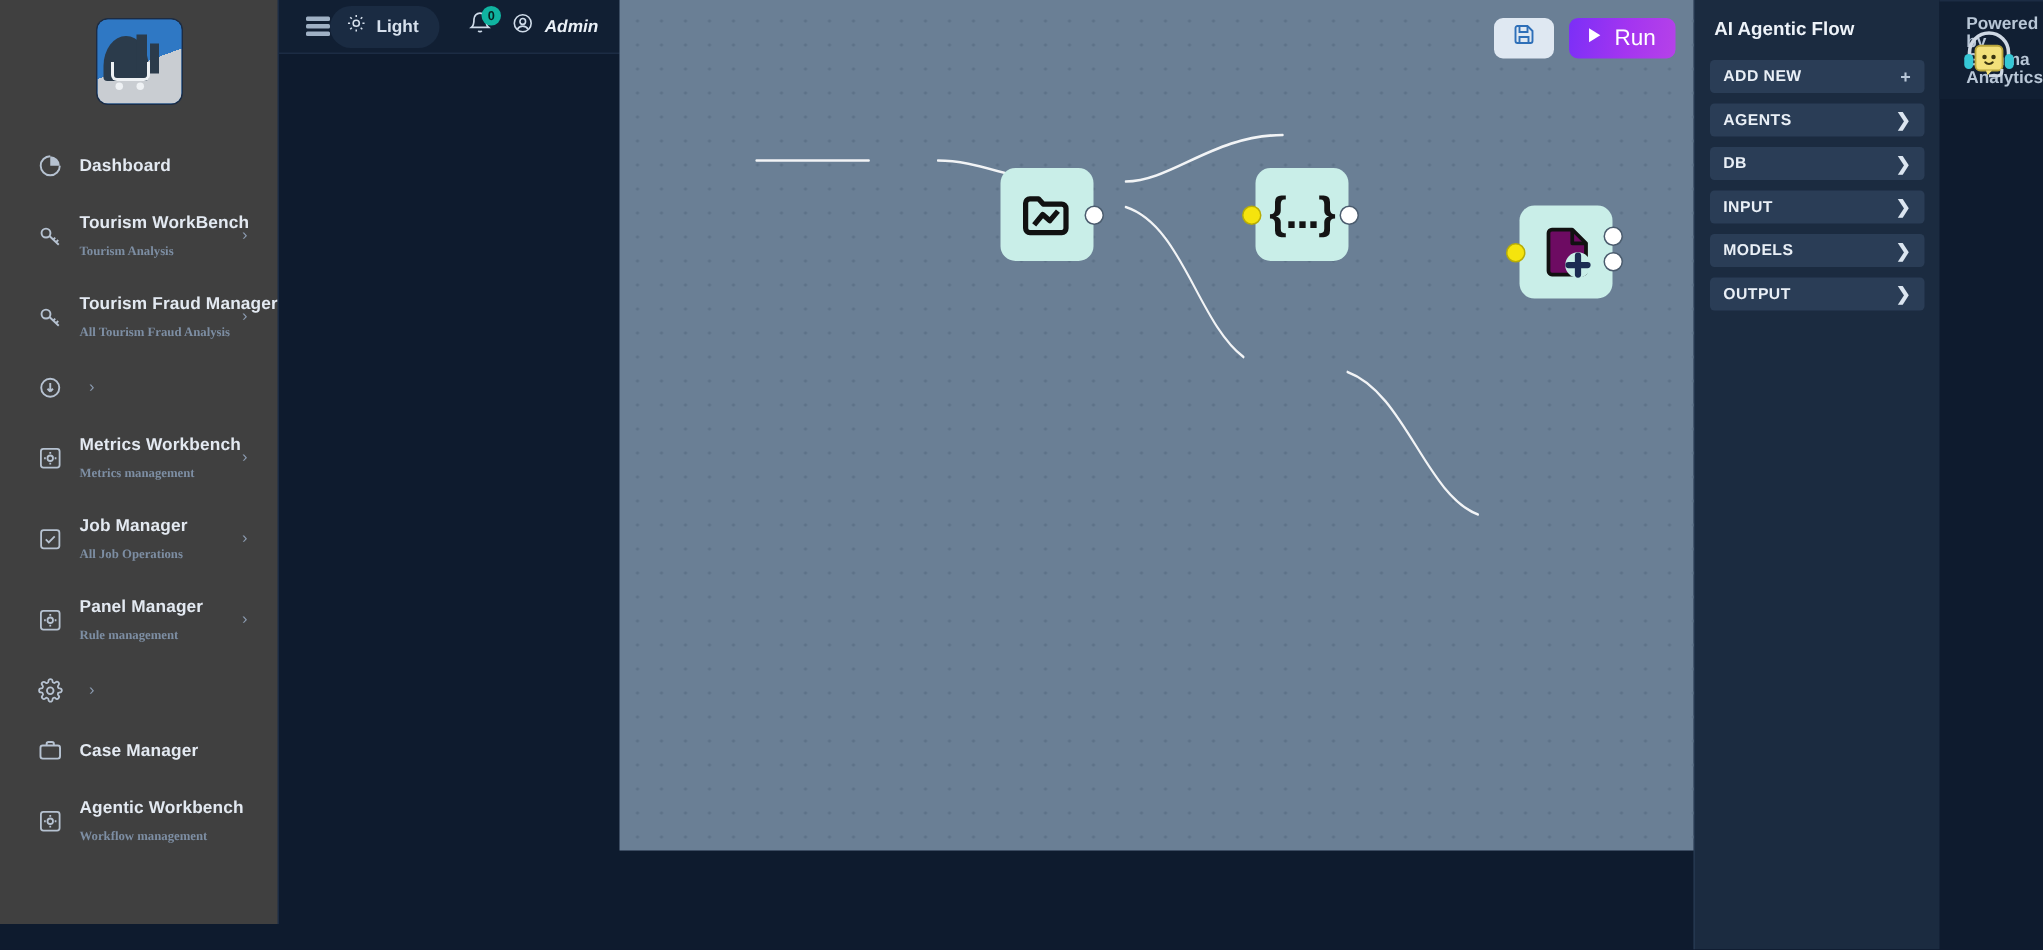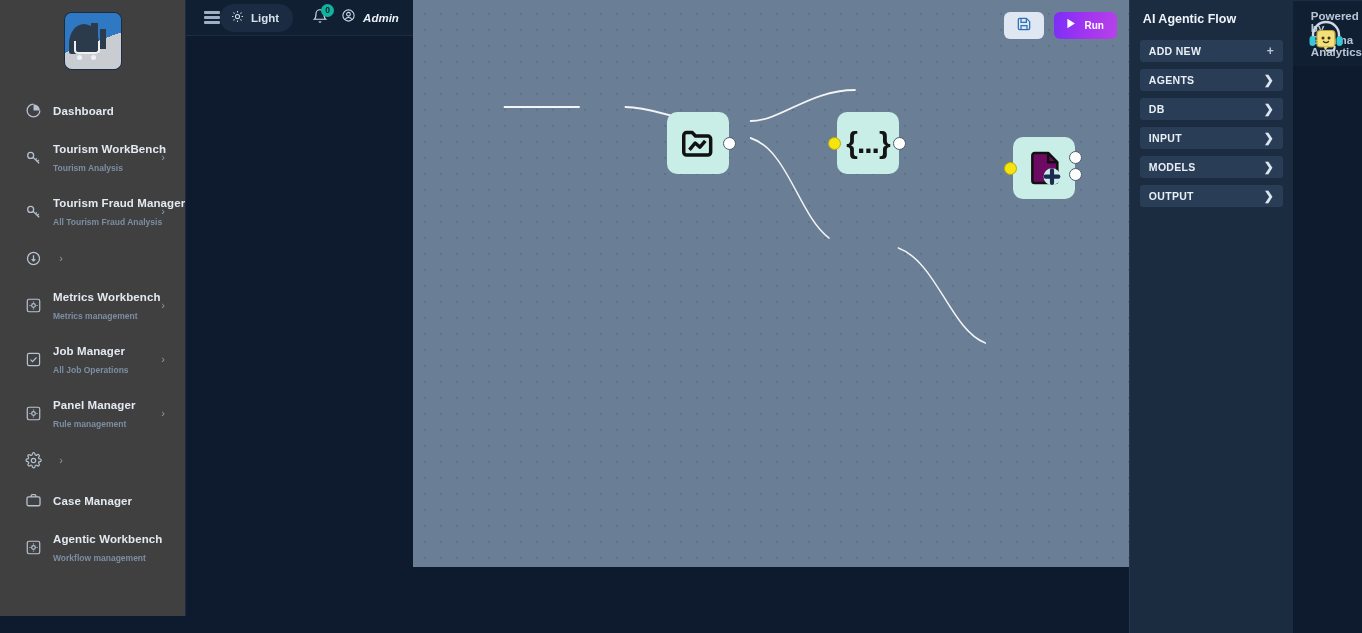--- a/index.html
+++ b/index.html
@@ -49,21 +49,21 @@
   }
   .nav-ico {
     width: 22px; flex: 0 0 22px; height: 22px;
     display: flex; align-items: center; justify-content: center;
     color: #b6c2d1;
     margin-right: 9px;
   }
   .nav-ico svg { display:block; }
   .nav-txt { flex: 1 1 auto; min-width: 0; }
   .nav-title { font-size: 11.5px; color: #e3e9f1; font-weight: 700; line-height: 14px; letter-spacing: .1px; white-space: nowrap; }
-  .nav-sub { font-size: 8.5px; color: #7d8ea3; font-weight: 700; line-height: 12px; white-space: nowrap; margin-top: 1px; }
+  .nav-sub { font-size: 8.5px; color: #7d8ea3; font-weight: 700; line-height: 12px; white-space: nowrap; margin-top: 1px; font-family: Liberation Serif, serif; }
   .nav-chev { color: #8b9bb0; font-size: 11px; flex: 0 0 10px; text-align: right; line-height: 1; }
 
   
   .main { flex: 1 1 auto; display: flex; flex-direction: row; position: relative; }
   .topbar {
     height: 36px; flex: 0 0 36px;
     background: #111f33;
     border-bottom: 1px solid #1c2c44;
     display: flex; align-items: center;
     padding: 0 14px 0 18px;
@@ -100,21 +100,21 @@
     background-position: 4px 6px;
     height: 567px;
   }
   .canvas-toolbar { position:absolute; right: 12px; top: 12px; display:flex; gap: 10px; z-index: 6; }
   .tb-btn {
     height: 27px; border-radius: 6px; display:flex; align-items:center; justify-content:center;
     cursor:pointer; padding: 0 10px;
   }
   .tb-save { width: 40px; background:#dfe8f2; padding:0; }
   .tb-run { background: linear-gradient(100deg,#7b2ff7 0%, #a435f0 55%, #b642e8 100%); gap:6px; padding: 0 13px 0 9px; }
-  .tb-run .lbl { color:#fff; font-size: 10px; font-weight:700; }
+  .tb-run .lbl { color:#fff; font-size: 15px; font-weight:400; }
 
   
   .node {
     position: absolute; border-radius: 10px;
     background: #c9eee8;
     display:flex; align-items:center; justify-content:center;
     z-index: 4;
   }
   .node.mysql { background: #d8eefa; }
   .node.chat { background: #d5ecea; }

